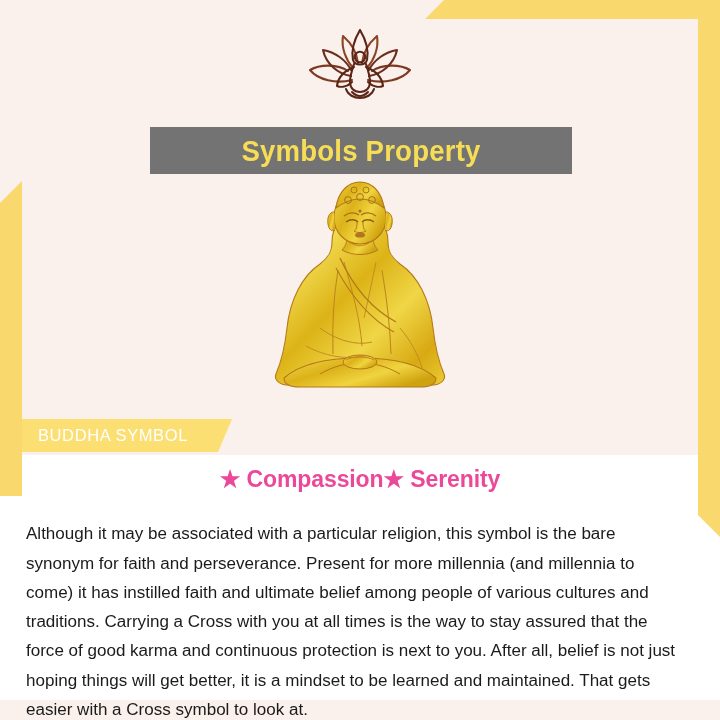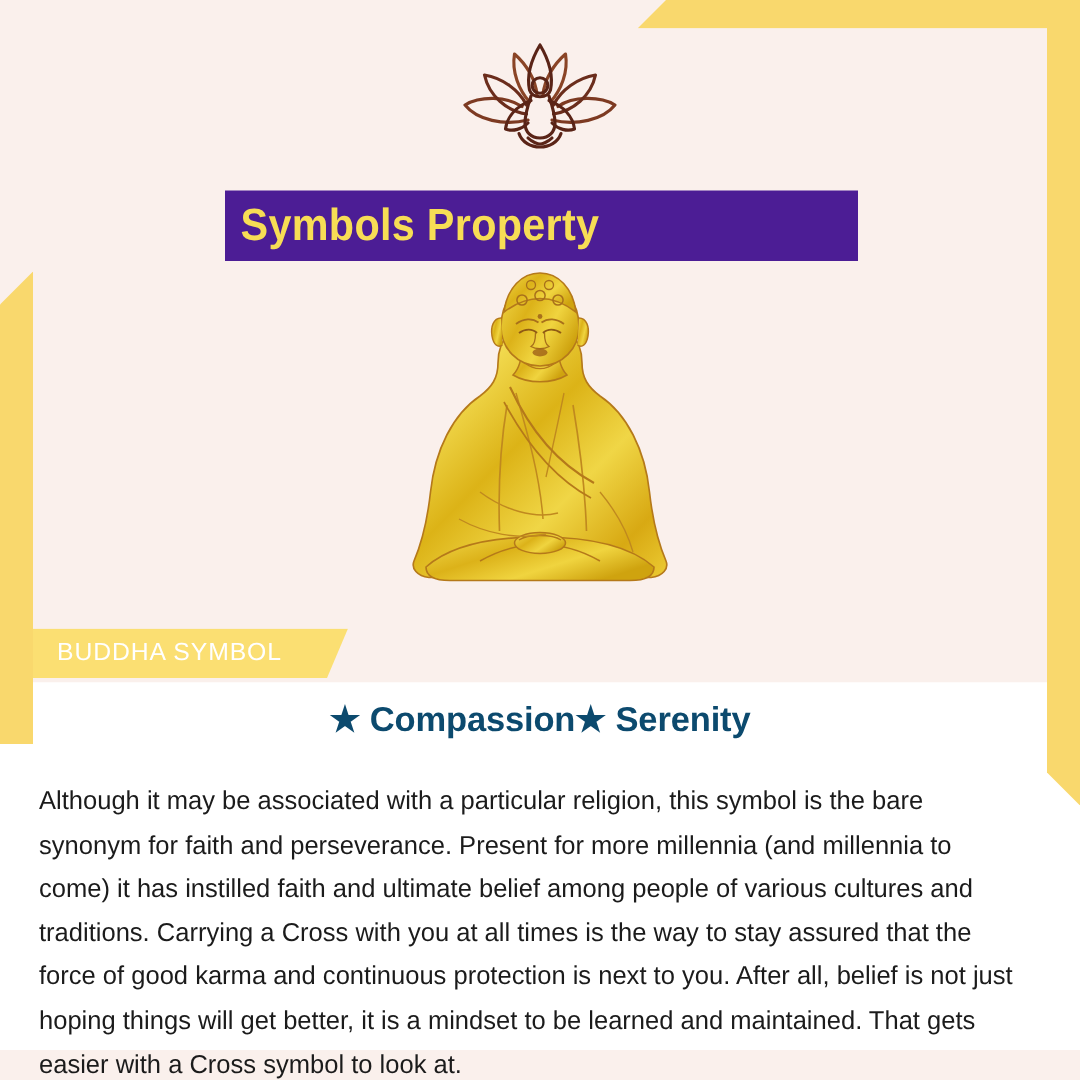--- a/index.html
+++ b/index.html
@@ -107,25 +107,25 @@
     font-weight: 400;
   }
 
   
   .title-band {
     position: absolute;
     left: 150px;
     top: 127px;
     width: 422px;
     height: 47px;
-    background: #4c1d95;
+    background: #737373;
     z-index: 5;
     display: flex;
     align-items: center;
-    justify-content: flex-start;
+    justify-content: center;
   }
   .title-text {
     font-family: "Liberation Sans Narrow", "Liberation Sans", sans-serif;
     font-size: 30px;
     font-weight: bold;
     color: #f7dd55;
     letter-spacing: 0.2px;
     transform: scaleX(0.92);
   }
 
@@ -168,21 +168,21 @@
   }
 
   
   .headline {
     position: absolute;
     left: 0;
     top: 466px;
     width: 720px;
     text-align: center;
     z-index: 5;
-    color: #0c4a6e;
+    color: #ec4899;
     font-size: 23px;
     font-weight: bold;
     font-family: "Liberation Sans Narrow", "Liberation Sans", sans-serif;
     letter-spacing: -0.1px;
   }
 
   .body-copy {
     position: absolute;
     left: 26px;
     top: 502px;

